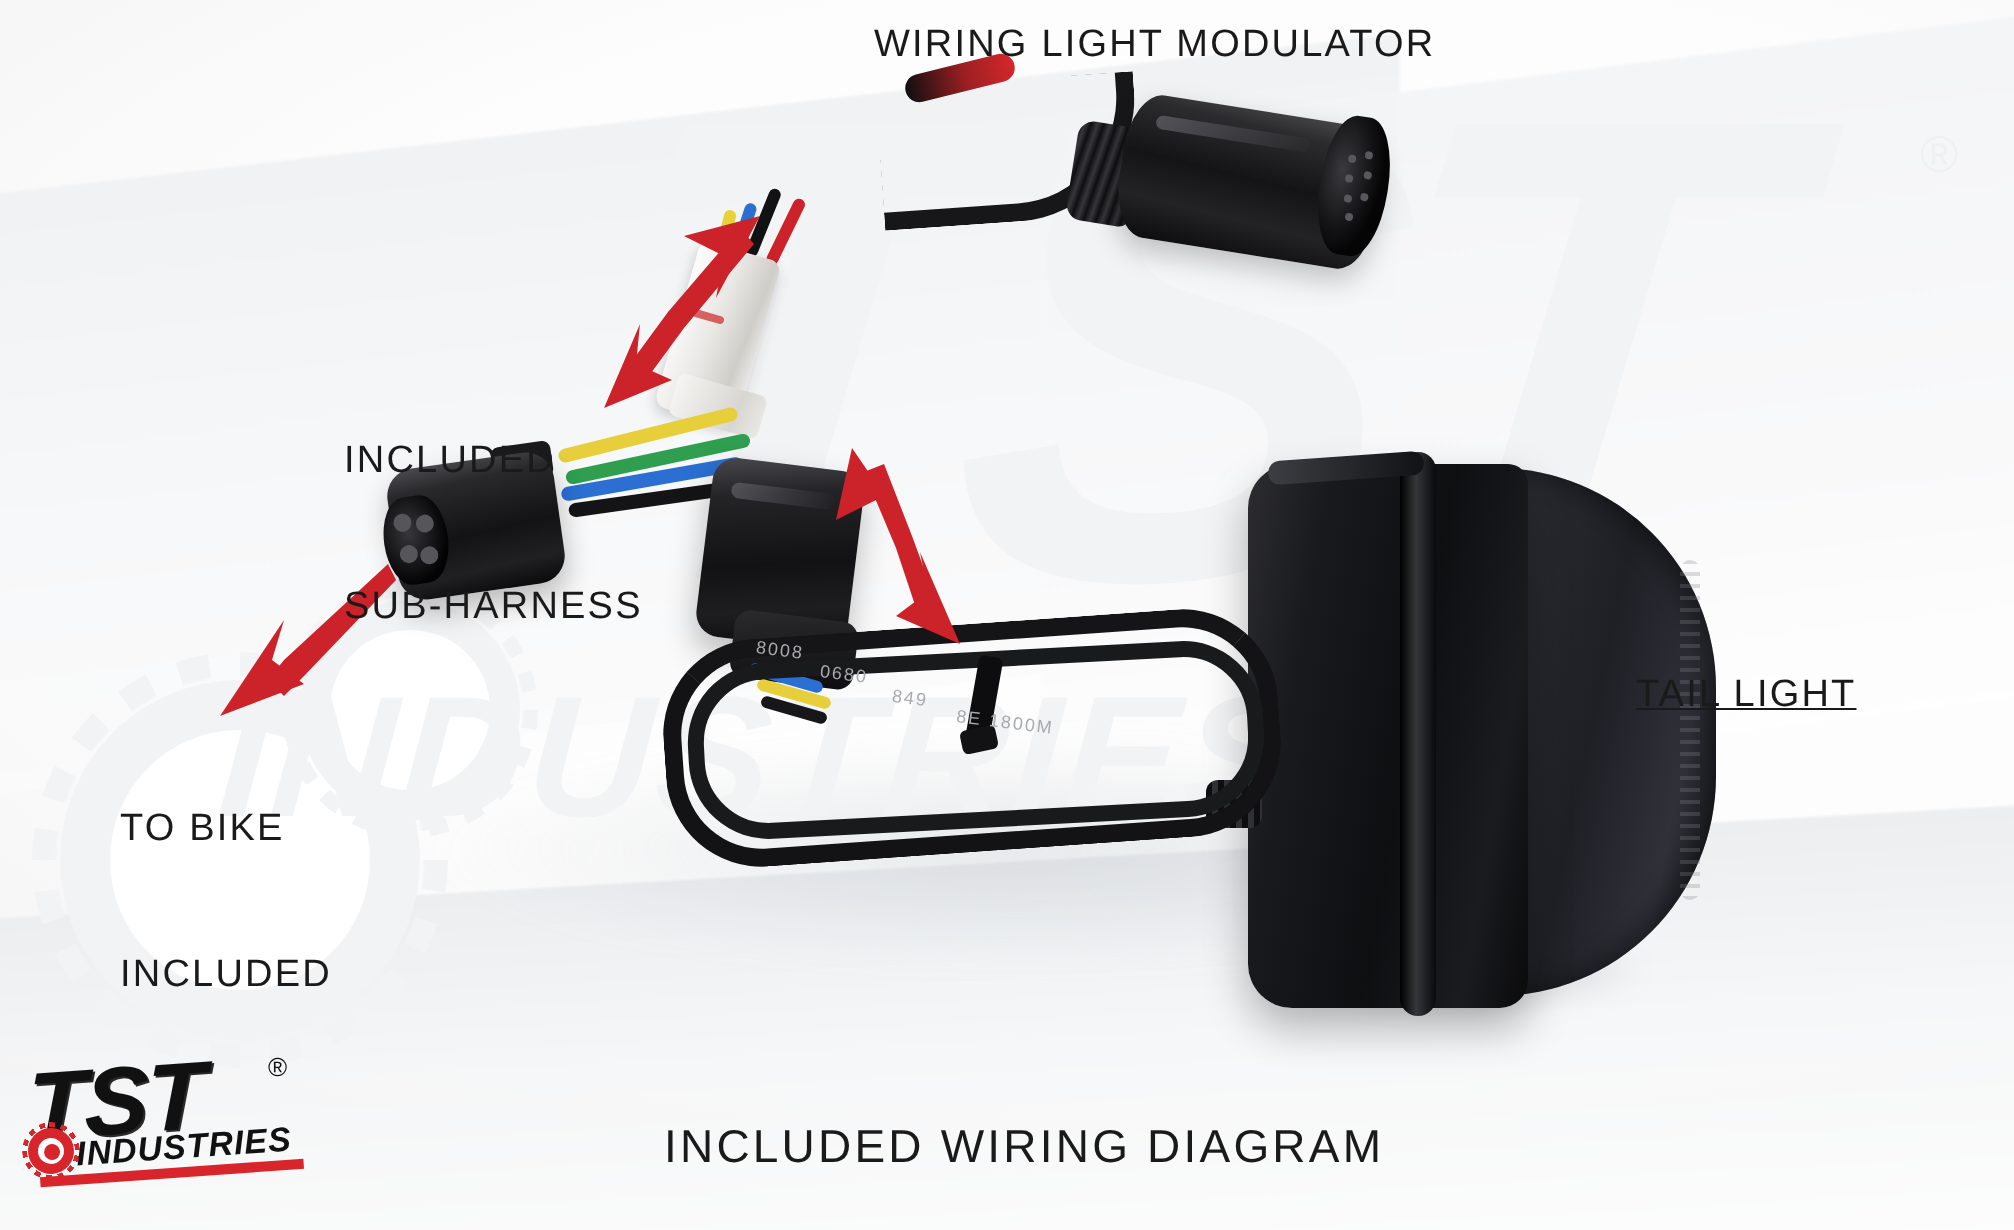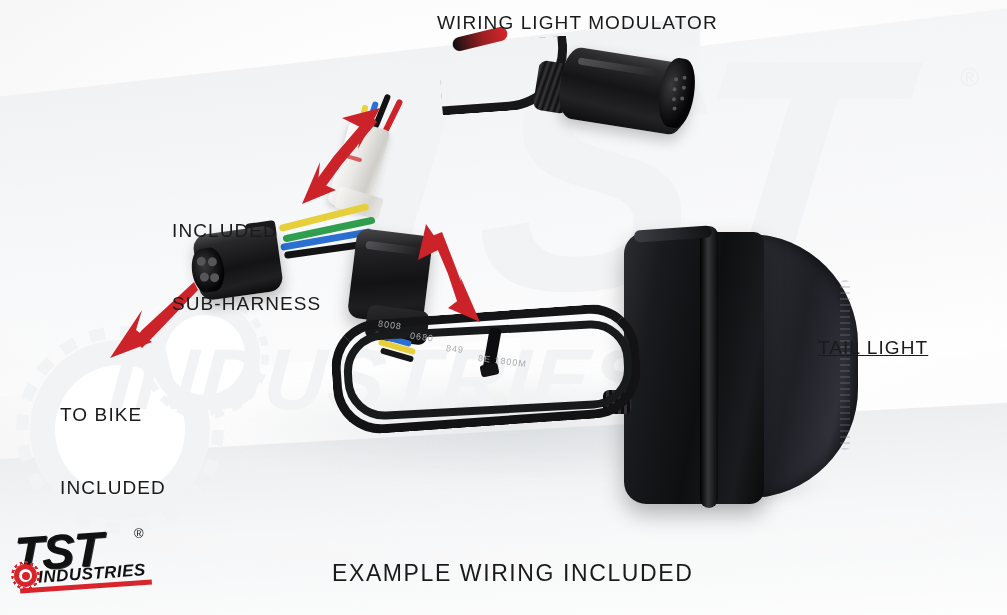--- a/index.html
+++ b/index.html
@@ -587,21 +587,21 @@
     <div>SUB-HARNESS</div>
   </div>
 
   <div class="label center" style="left:60px; top:354px;">
     <div>TO BIKE</div>
     <div>INCLUDED</div>
   </div>
 
   <div class="label" style="left:818px; top:336px;text-decoration:underline;">TAIL LIGHT</div>
 
-  <div class="label" style="left:332px; top:559px; font-size:23px; letter-spacing:1.6px;">EXAMPLE WIRING INCLUDED</div>
+  <div class="label" style="left:332px; top:559px; font-size:23px; letter-spacing:1.6px;">INCLUDED WIRING DIAGRAM</div>
 
   <div class="logo">
     <div class="logo-bar"></div>
     <div class="logo-tst">TST</div>
     <div class="logo-reg">®</div>
     <div class="logo-gear">
       <div class="logo-gear-teeth"></div>
     </div>
     <div class="logo-ind">INDUSTRIES</div>
   </div>

